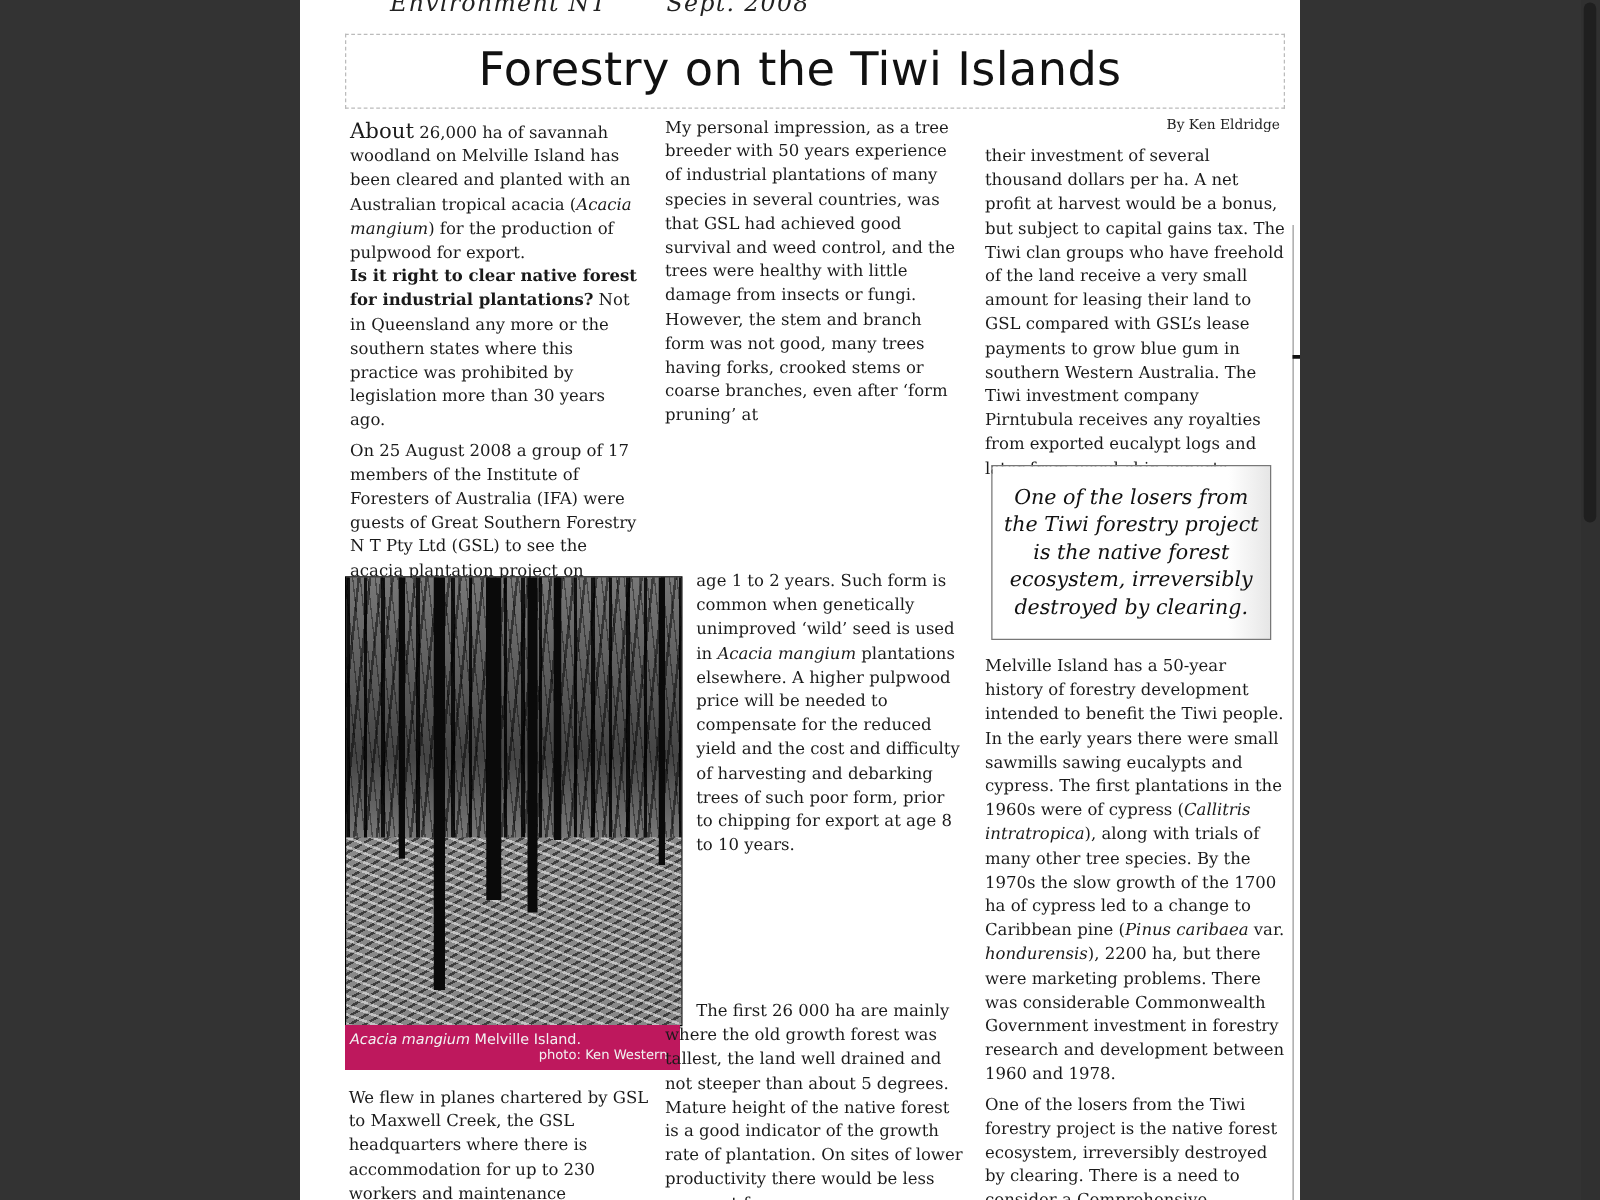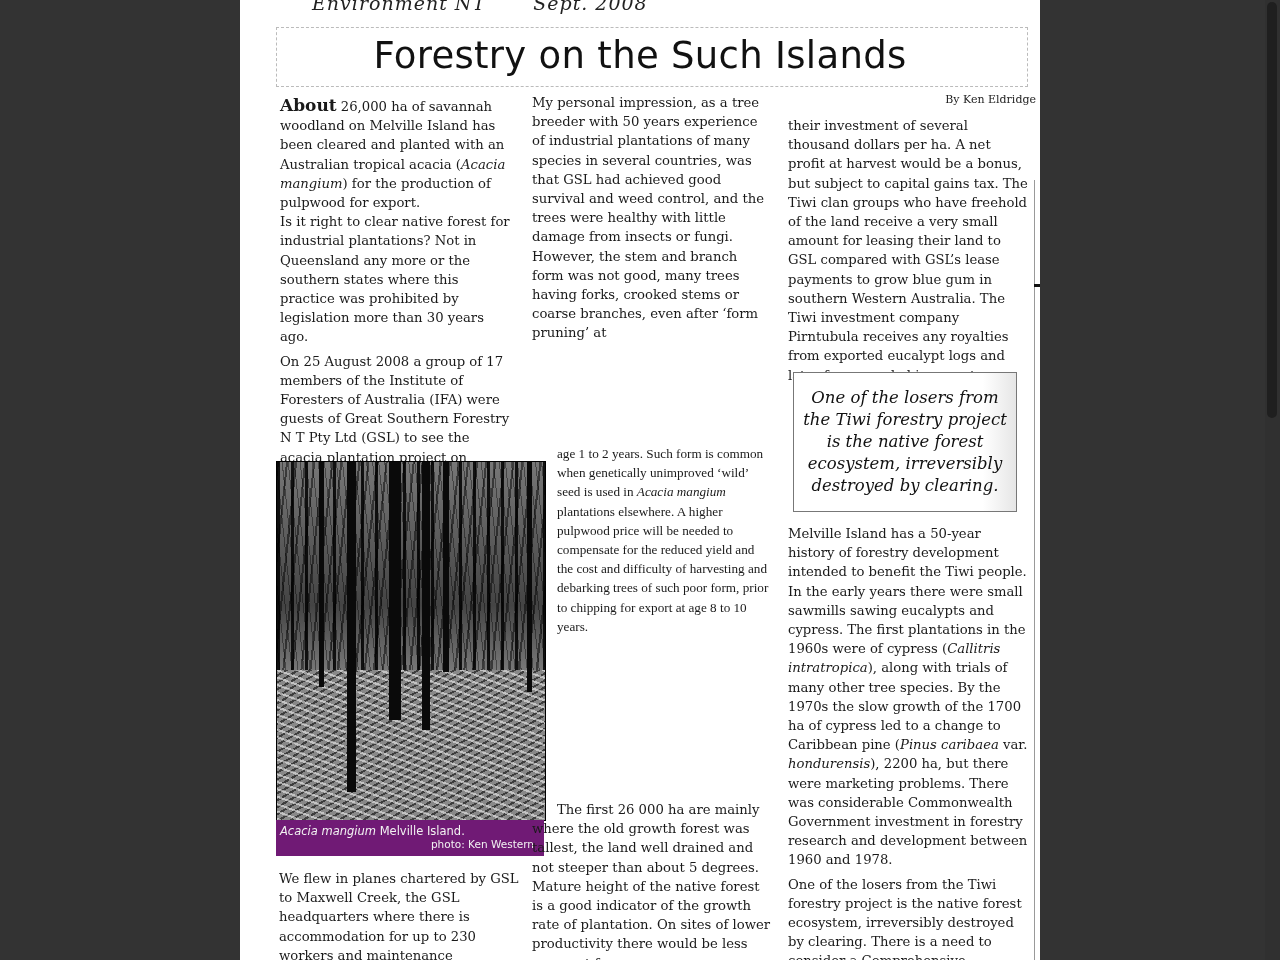--- a/index.html
+++ b/index.html
@@ -30,56 +30,56 @@
   .title-box {
     position: absolute; left: 36px; top: 27px; width: 750px; height: 58px;
     border: 1px dashed #bbb;
   }
   .title {
     position: absolute; left: 0; right: 0; top: 34px; text-align: center;
     font-family: "DejaVu Sans", sans-serif; font-size: 37px; color: #111;
     letter-spacing: 0.3px;
   }
   .byline {
-    position: absolute; right: 4px; top: 93px;
+    position: absolute; right: 16px; top: 93px;
     font-size: 11px; color: #222;
   }
   .col {
     position: absolute; font-size: 13.2px; line-height: 19.2px; color: #1a1a1a;
   }
   .col p { margin: 0 0 5px 0; }
   .col1 { left: 40px; top: 96px; width: 236px; }
   .col2 { left: 292px; top: 93px; width: 238px; }
-  .col2b { left: 317px; top: 444px; width: 215px; font-family: Liberation Serif, serif; }
+  .col2b { left: 317px; top: 456px; width: 215px; }
   .col2c { left: 292px; top: 800px; width: 240px; }
   .col3 { left: 548px; top: 116px; width: 240px; }
   .col3b { left: 548px; top: 524px; width: 240px; }
   .col1b { left: 39px; top: 869px; width: 240px; }
-  .lead { font-weight: bold; font-size: 17px; }
-  .bold { font-weight: normal; }
+  .lead { font-weight: normal; font-size: 17px; }
+  .bold { font-weight: bold; }
   .photo {
     position: absolute; left: 36px; top: 461px; width: 268px; height: 358px;
     background:
       repeating-linear-gradient(90deg, rgba(0,0,0,0.85) 0 3px, transparent 3px 14px),
       repeating-linear-gradient(96deg, rgba(0,0,0,0.5) 0 2px, transparent 2px 9px),
       repeating-linear-gradient(84deg, rgba(0,0,0,0.4) 0 1px, transparent 1px 6px),
       linear-gradient(180deg, #777 0%, #444 40%, #999 70%, #bbb 100%);
     border: 1px solid #000;
   }
   .photo .trunk { position: absolute; background: #0a0a0a; }
   .photo .floor {
     position: absolute; left: 0; right: 0; bottom: 0; height: 150px;
     background:
       repeating-linear-gradient(20deg, rgba(255,255,255,0.5) 0 2px, transparent 2px 7px),
       repeating-linear-gradient(-30deg, rgba(0,0,0,0.55) 0 2px, transparent 2px 6px),
       #888;
   }
   .caption {
     position: absolute; left: 36px; top: 820px; width: 268px; height: 36px;
-    background: #701a75; color: #f2f2f2;
+    background: #be185d; color: #f2f2f2;
     font-family: "DejaVu Sans", sans-serif; font-size: 11.5px;
   }
   .caption .cap-main { position: absolute; left: 4px; top: 4px; }
   .caption .cap-credit { position: absolute; right: 10px; top: 18px; font-size: 10.5px; }
   .pullquote {
     position: absolute; left: 553px; top: 372px; width: 222px; height: 138px;
     border: 1px solid #777;
     background: linear-gradient(90deg, #fff 85%, #e6e6e6 100%);
   }
   .pullquote .pq-text {
@@ -95,21 +95,21 @@
 <div class="scrollbar"></div>
 
 <div class="page">
 
   <div class="handwritten">
     <span>Environment NT</span>
     <span>Sept. 2008</span>
   </div>
 
   <div class="title-box"></div>
-  <div class="title">Forestry on the Such Islands</div>
+  <div class="title">Forestry on the Tiwi Islands</div>
   <div class="byline">By Ken Eldridge</div>
 
   <div class="col col1">
     <p><span class="lead">About</span><span> 26,000 ha of savannah woodland on Melville Island has been cleared and planted with an Australian tropical acacia (</span><i>Acacia mangium</i><span>) for the production of pulpwood for export.</span><br><span class="bold">Is it right to clear native forest for industrial plantations?</span><span> Not in Queensland any more or the southern states where this practice was prohibited by legislation more than 30 years ago.</span></p>
     <p>On 25 August 2008 a group of 17 members of the Institute of Foresters of Australia (IFA) were guests of Great Southern Forestry N T Pty Ltd (GSL) to see the acacia plantation project on Melville Island.</p>
   </div>
 
   <div class="photo">
     <div class="floor"></div>
     <div class="trunk" style="left:70px;top:0;width:9px;height:330px;"></div>

